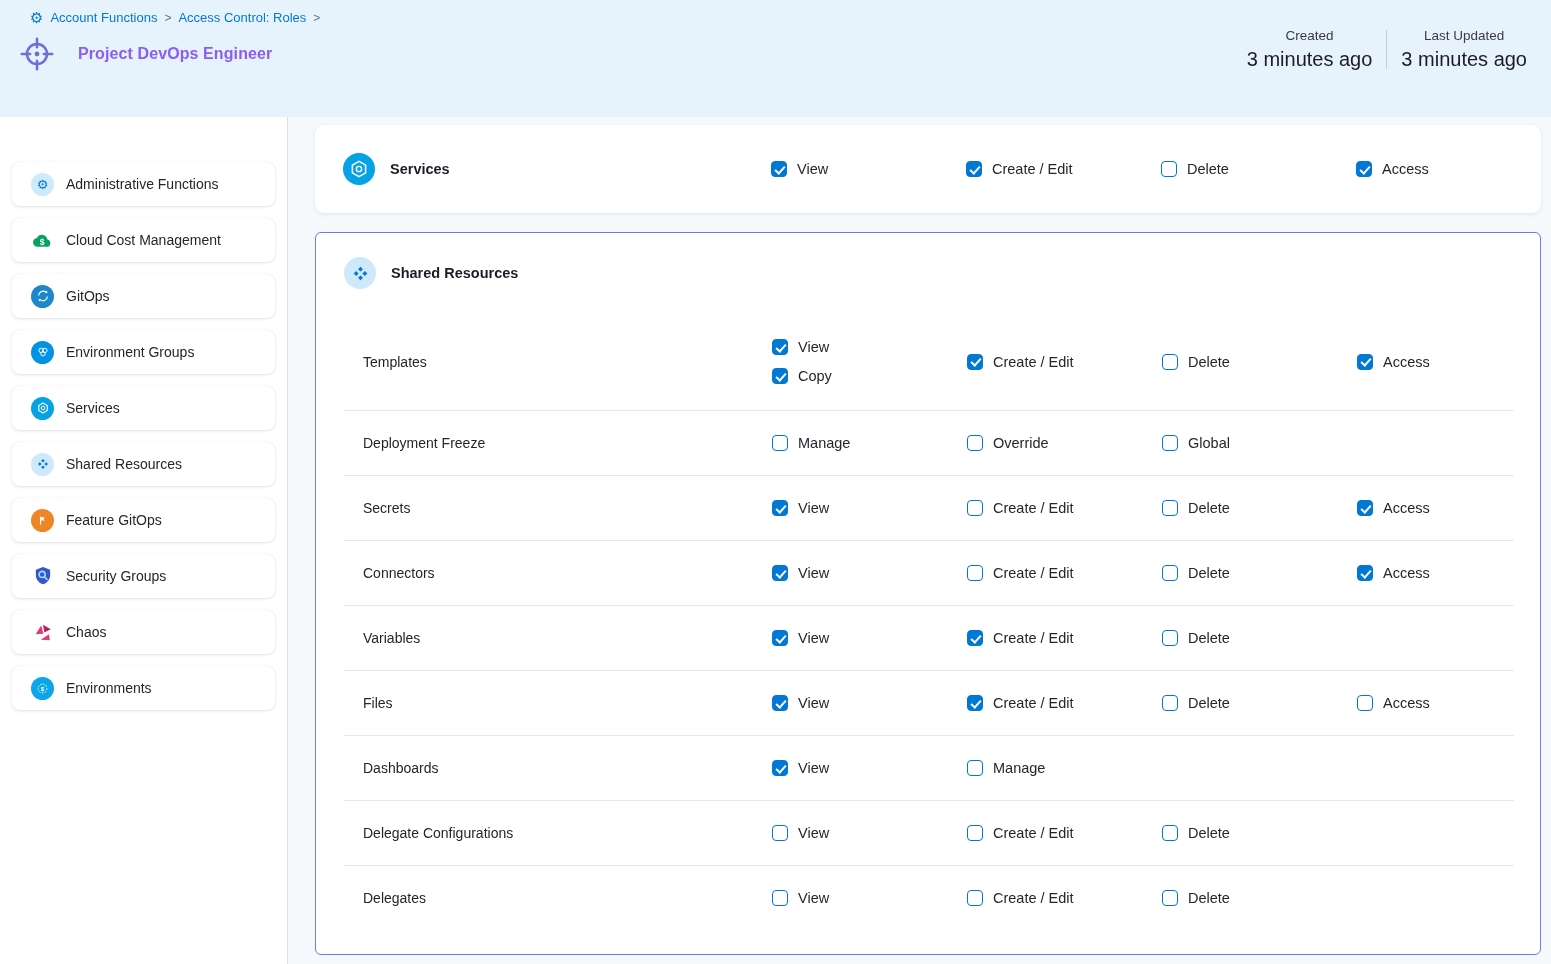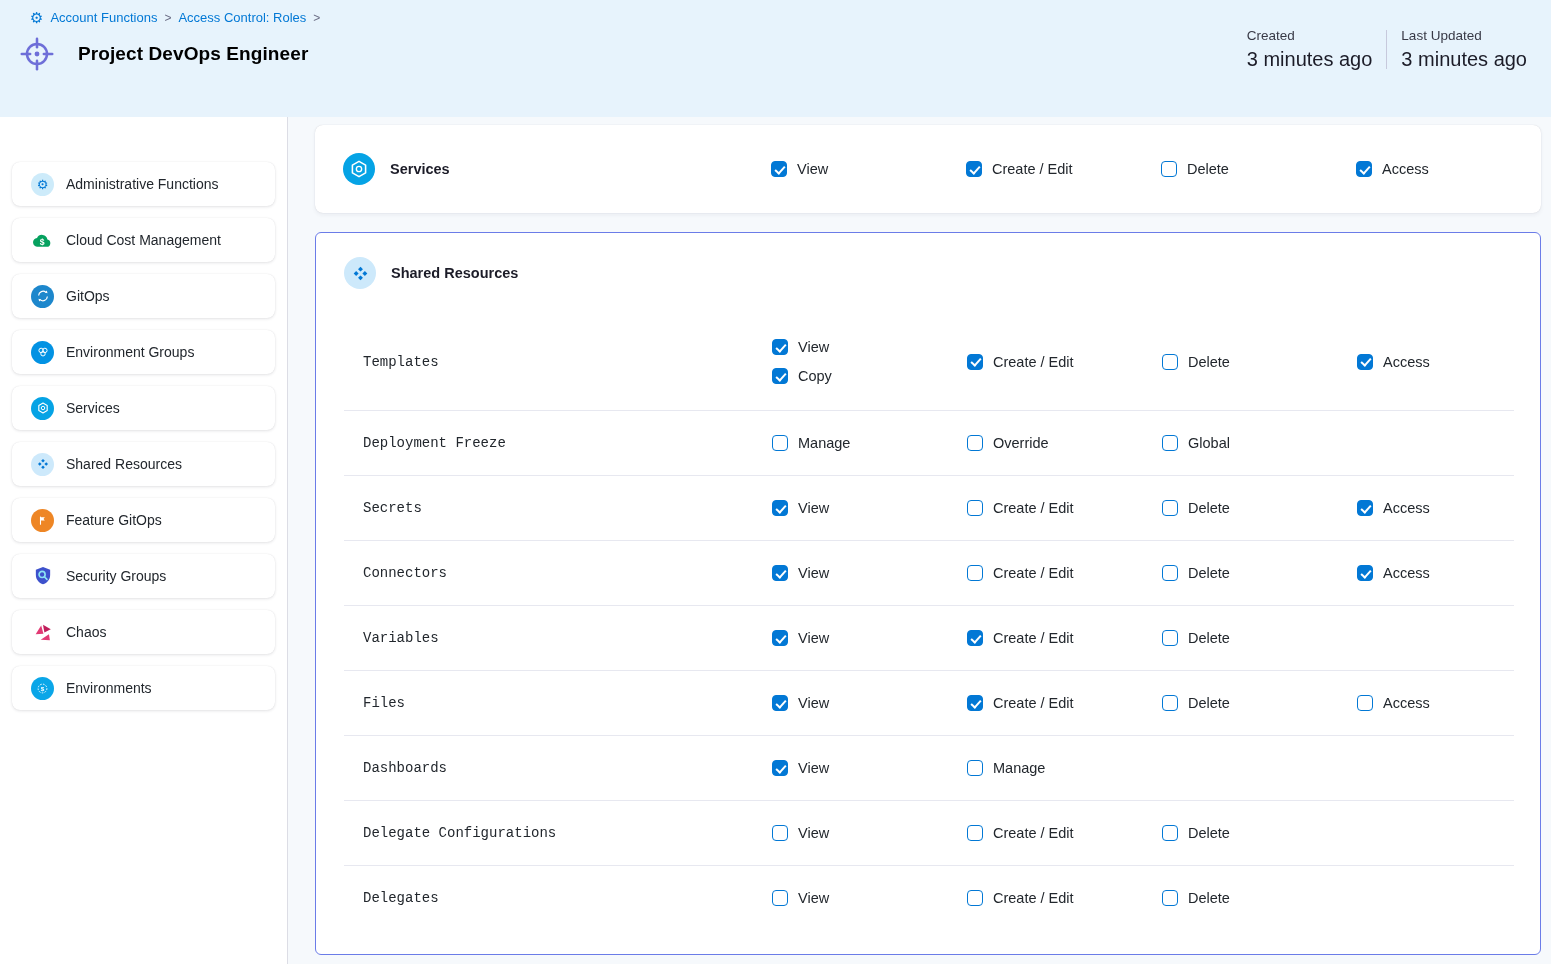--- a/index.html
+++ b/index.html
@@ -8,24 +8,24 @@
   .app { width:1551px; height:964px; display:flex; flex-direction:column; }
 
   
   .topbar { position:relative; height:117px; background:#E7F3FC; flex:none; padding:10px 14px 0 14px; }
   .breadcrumb { display:flex; align-items:center; gap:7px; padding-left:16px; font-size:13px; font-weight:500; }
   .bc-gear { color:#0278D5; font-size:15px; line-height:1; }
   .bc-link { color:#0278D5; text-decoration:none; cursor:pointer; }
   .bc-sep { color:#6B6D85; font-size:12px; }
   .title-row { display:flex; align-items:center; gap:20px; margin-top:8px; padding-left:2px; }
   .role-icon { width:42px; height:42px; display:flex; align-items:center; justify-content:center; }
-  .page-title { font-size:19px; font-weight:700; color:#000000; letter-spacing:.1px; }
+  .page-title { font-size:16px; font-weight:700; color:#8b5cf6; letter-spacing:.1px; }
   .meta { position:absolute; top:28px; right:10px; display:flex; align-items:stretch; }
   .meta-col { padding:0 14px; display:flex; flex-direction:column; gap:5px; }
-  .meta-label { font-size:13.5px; color:#383946; }
+  .meta-label { font-size:13.5px; color:#383946;text-align:center; }
   .meta-value { font-size:20px; color:#1C1C28; }
   .meta-divider { width:1px; background:#C7C9DC; margin:2px 0; }
 
   
   .body-wrap { flex:1; display:flex; min-height:0; }
   .sidebar { width:288px; flex:none; background:#FFFFFF; border-right:1px solid #DCDDE5; padding:45px 12px 0 12px; }
   .side-item { height:44px; background:#fff; border-radius:8px; box-shadow:0 1px 3px rgba(40,41,61,.12), 0 0 1px rgba(40,41,61,.12);
                display:flex; align-items:center; gap:12px; padding:0 12px 0 19px; margin-bottom:12px; cursor:pointer; }
   .side-icon { width:23px; height:23px; border-radius:50%; display:flex; align-items:center; justify-content:center; flex:none; font-size:13px; line-height:1; }
   .side-icon svg { display:block; }
@@ -43,21 +43,21 @@
 
   .card-title-cell { display:flex; align-items:center; gap:15px; }
   .big-icon { width:32px; height:32px; border-radius:50%; display:flex; align-items:center; justify-content:center; flex:none; }
   .card-title { font-size:14.5px; font-weight:700; color:#1C1C28; }
 
   .shared-header { display:flex; align-items:center; gap:15px; margin:0 28px; height:80px; }
 
   .perm-row { min-height:65px; }
   .perm-row.tall { min-height:97px; }
   .perm-row + .perm-row { border-top:1px solid #E7E8F0; }
-  .row-label { font-size:14px; color:#22272D; padding-left:19px;font-family:Liberation Mono, monospace; }
+  .row-label { font-size:14px; color:#22272D; padding-left:19px; }
 
   .perm-col { display:flex; flex-direction:column; gap:13px;padding-left:28px; }
   .cb { display:flex; align-items:center; gap:10px; cursor:pointer; }
   .box { width:16px; height:16px; border:1.5px solid #0278D5; border-radius:4px; background:#fff; position:relative; flex:none; }
   .box.checked { background:#0278D5; }
   .box.checked::after { content:""; position:absolute; left:4.5px; top:1.5px; width:4px; height:8px;
                         border:solid #fff; border-width:0 2px 2px 0; transform:rotate(42deg); }
   .cb-label { font-size:14.5px; color:#22272D; }
 </style>
 </head>

